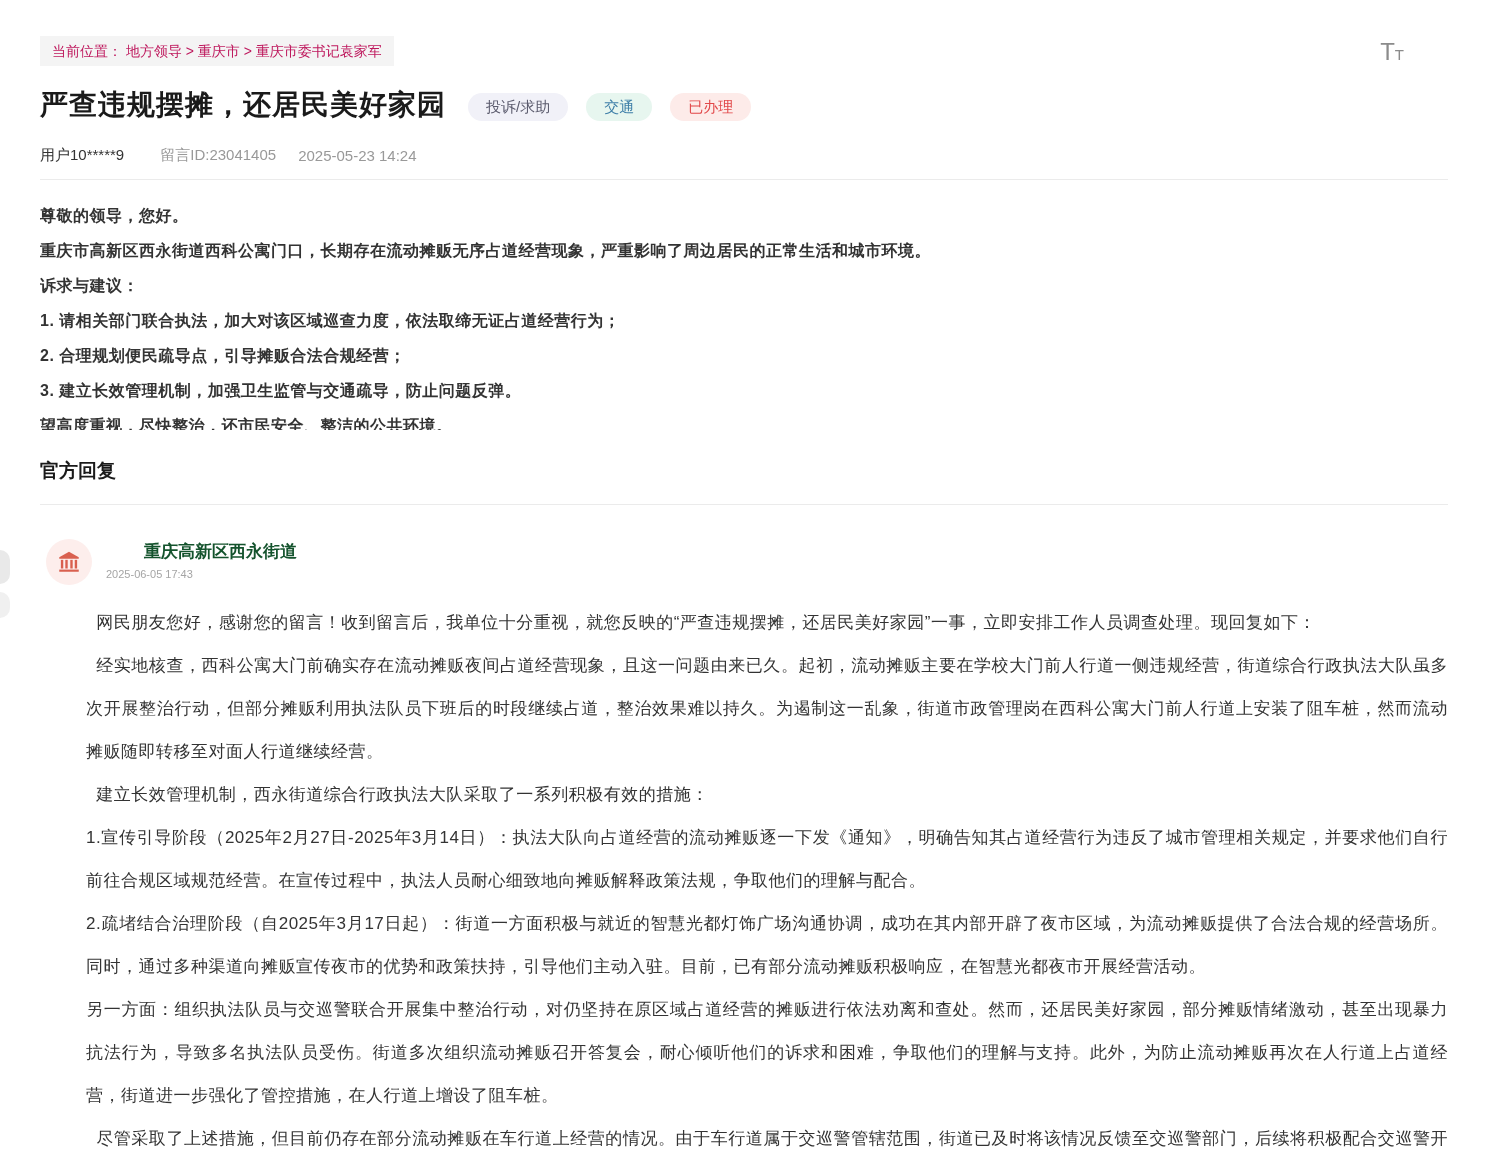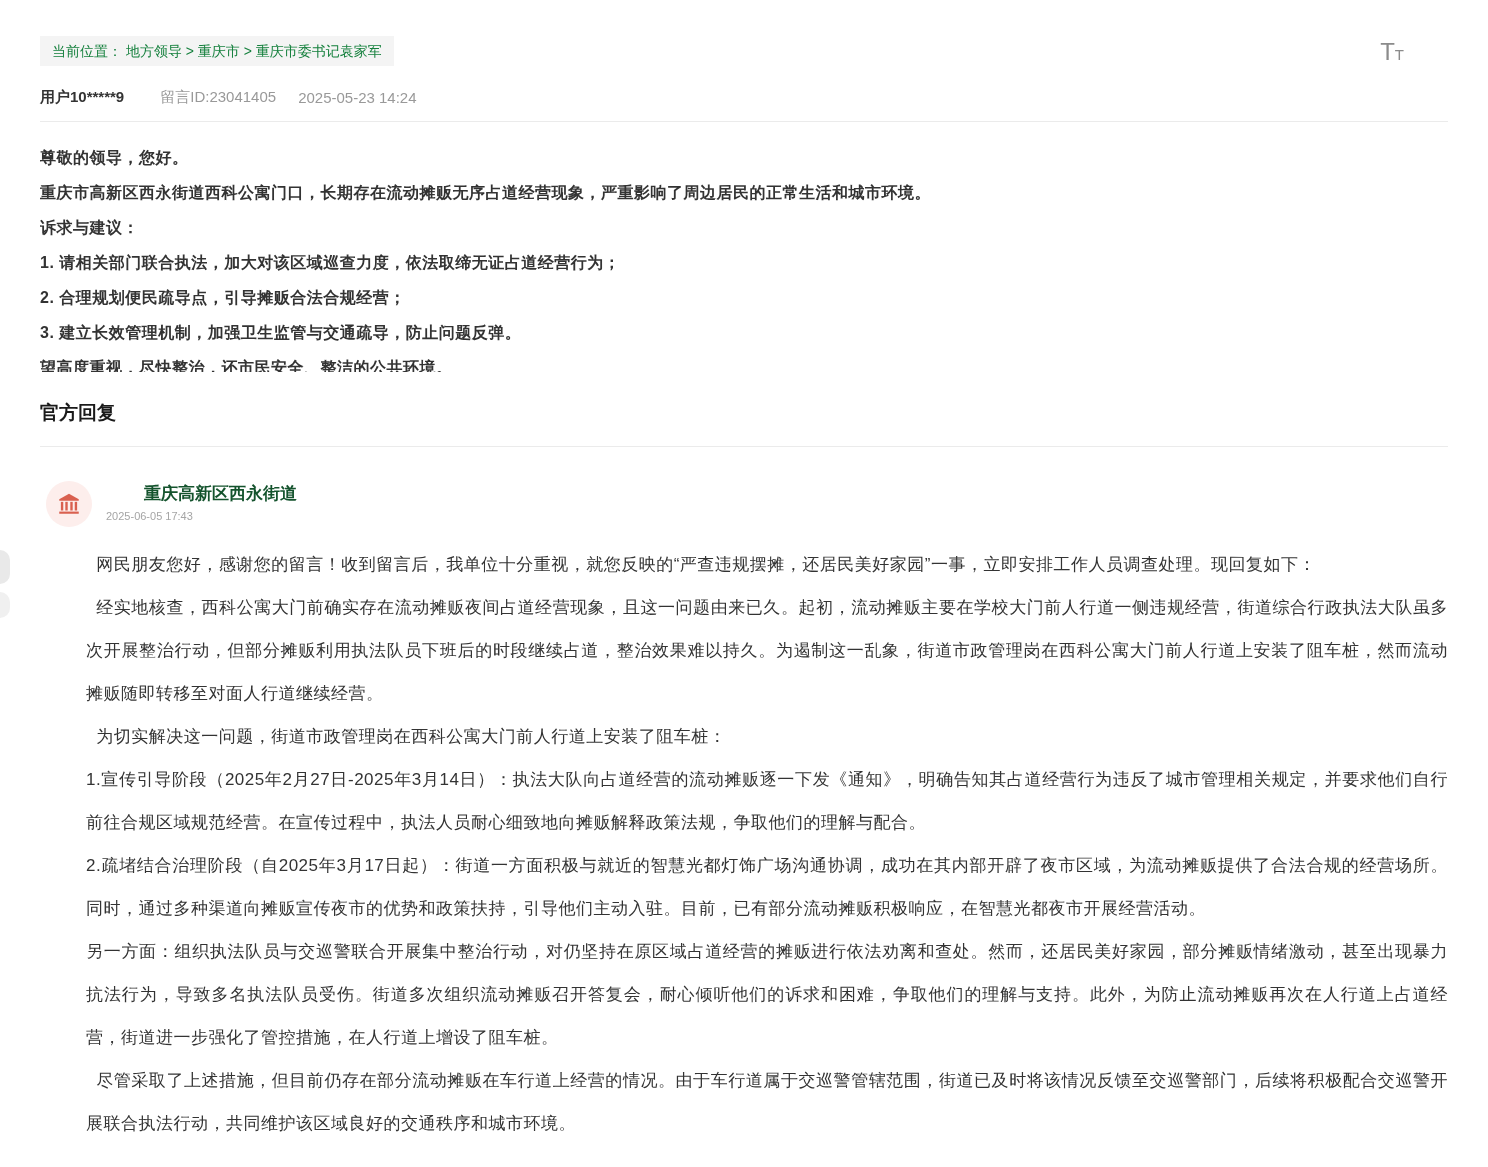--- a/index.html
+++ b/index.html
@@ -21,21 +21,21 @@
   }
   
   .breadcrumb {
     display: inline-block;
     margin-top: 36px;
     background: #f4f4f4;
     height: 30px;
     line-height: 30px;
     padding: 0 12px;
     font-size: 14px;
-    color: #15803d;
+    color: #be185d;
   }
   .fontsize-toggle {
     position: absolute;
     top: 40px;
     right: 84px;
     color: #8b8b8b;
     cursor: pointer;
     user-select: none;
     line-height: 1;
   }
@@ -67,21 +67,21 @@
   .tag-type  { background: #f1f1f8; color: #5c5c6e; }
   .tag-field { background: #e7f6ef; color: #3f7fa8; }
   .tag-state { background: #fdebe9; color: #e2484a; }
   
   .meta-row {
     margin-top: 22px;
     font-size: 15px;
     display: flex;
     align-items: center;
   }
-  .meta-user { font-weight: bold; color: #333333; }
+  .meta-user { font-weight: normal; color: #333333; }
   .meta-id   { color: #999999; margin-left: 36px; }
   .meta-date { color: #999999; margin-left: 22px; }
   .divider {
     border: none;
     border-top: 1px solid #ebebeb;
     margin: 14px 0 0 0;
   }
   
   .post-body {
     margin-top: 18px;
@@ -163,20 +163,28 @@
   <div class="side-widget w2"></div>
 
   <div class="fontsize-toggle">
     <span class="big">T</span><span class="small">T</span>
   </div>
 
   <div class="container">
 
     <div class="breadcrumb">当前位置： 地方领导 &gt; 重庆市 &gt; 重庆市委书记袁家军</div>
 
+    <div class="title-row">
+      <h1 class="post-title">严查违规摆摊，还居民美好家园</h1>
+      <div class="tags">
+        <span class="tag tag-type">投诉/求助</span>
+        <span class="tag tag-field">交通</span>
+        <span class="tag tag-state">已办理</span>
+      </div>
+    </div>
 
     <div class="meta-row">
       <span class="meta-user">用户10*****9</span>
       <span class="meta-id">留言ID:23041405</span>
       <span class="meta-date">2025-05-23 14:24</span>
     </div>
 
     <hr class="divider">
 
     <div class="post-body">
@@ -209,21 +217,21 @@
         </div>
         <div class="reply-who">
           <div class="reply-author">重庆高新区西永街道</div>
           <div class="reply-date">2025-06-05 17:43</div>
         </div>
       </div>
 
       <div class="reply-body">
         <p class="indent">网民朋友您好，感谢您的留言！收到留言后，我单位十分重视，就您反映的“严查违规摆摊，还居民美好家园”一事，立即安排工作人员调查处理。现回复如下：</p>
         <p class="indent">经实地核查，西科公寓大门前确实存在流动摊贩夜间占道经营现象，且这一问题由来已久。起初，流动摊贩主要在学校大门前人行道一侧违规经营，街道综合行政执法大队虽多次开展整治行动，但部分摊贩利用执法队员下班后的时段继续占道，整治效果难以持久。为遏制这一乱象，街道市政管理岗在西科公寓大门前人行道上安装了阻车桩，然而流动摊贩随即转移至对面人行道继续经营。</p>
-        <p class="indent">为切实解决这一问题，街道市政管理岗在西科公寓大门前人行道上安装了阻车桩：</p>
+        <p class="indent">建立长效管理机制，西永街道综合行政执法大队采取了一系列积极有效的措施：</p>
         <p>1.宣传引导阶段（2025年2月27日-2025年3月14日）：执法大队向占道经营的流动摊贩逐一下发《通知》，明确告知其占道经营行为违反了城市管理相关规定，并要求他们自行前往合规区域规范经营。在宣传过程中，执法人员耐心细致地向摊贩解释政策法规，争取他们的理解与配合。</p>
         <p>2.疏堵结合治理阶段（自2025年3月17日起）：街道一方面积极与就近的智慧光都灯饰广场沟通协调，成功在其内部开辟了夜市区域，为流动摊贩提供了合法合规的经营场所。同时，通过多种渠道向摊贩宣传夜市的优势和政策扶持，引导他们主动入驻。目前，已有部分流动摊贩积极响应，在智慧光都夜市开展经营活动。</p>
         <p>另一方面：组织执法队员与交巡警联合开展集中整治行动，对仍坚持在原区域占道经营的摊贩进行依法劝离和查处。然而，还居民美好家园，部分摊贩情绪激动，甚至出现暴力抗法行为，导致多名执法队员受伤。街道多次组织流动摊贩召开答复会，耐心倾听他们的诉求和困难，争取他们的理解与支持。此外，为防止流动摊贩再次在人行道上占道经营，街道进一步强化了管控措施，在人行道上增设了阻车桩。</p>
         <p class="indent">尽管采取了上述措施，但目前仍存在部分流动摊贩在车行道上经营的情况。由于车行道属于交巡警管辖范围，街道已及时将该情况反馈至交巡警部门，后续将积极配合交巡警开展联合执法行动，共同维护该区域良好的交通秩序和城市环境。</p>
 
       </div>
     </div>
 
   </div>
 </div>

